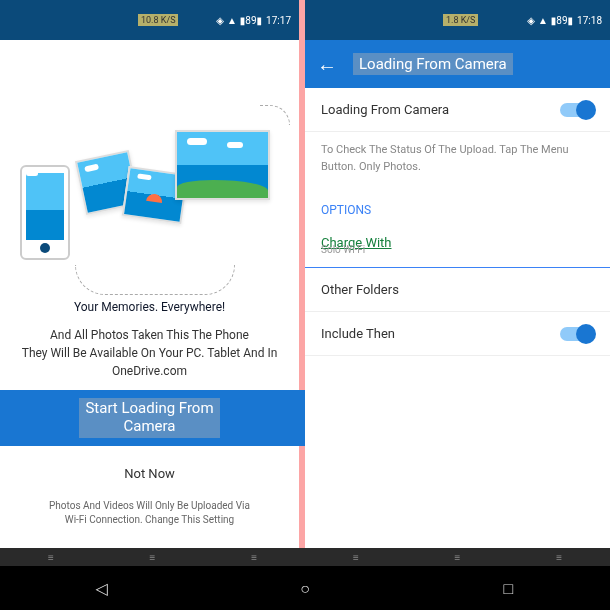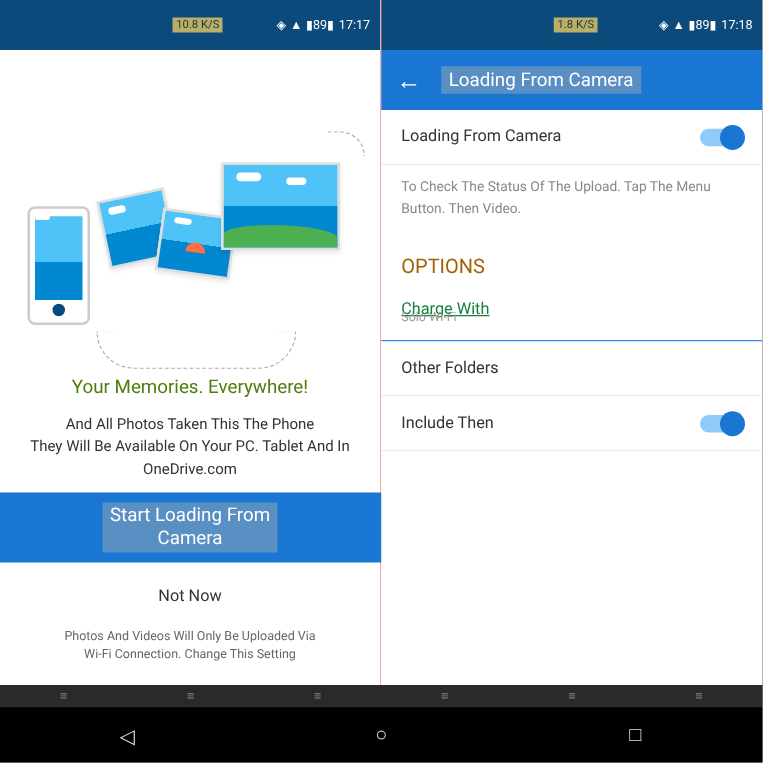--- a/index.html
+++ b/index.html
@@ -1,19 +1,19 @@
 <!DOCTYPE html>
 <html><head>
   <meta charset="utf-8">
   <style>
     * { margin: 0; padding: 0; box-sizing: border-box; }
     body { font-family: -apple-system, Roboto, Arial, sans-serif; background: #000; width: 610px; height: 610px; overflow: hidden; }
     .container { display: flex; width: 610px; height: 548px; background: #fff; }
     .screen { width: 305px; height: 548px; background: #fff; display: flex; flex-direction: column; position: relative; }
-    .screen-left { border-right: 1px solid #fca5a5; }
+    .screen-left { border-right: 6px solid #fca5a5; }
     
     .status-bar { height: 40px; background: #0b4a7a; color: #fff; display: flex; align-items: center; justify-content: flex-end; padding: 0 8px; font-size: 10px; gap: 4px; }
     .status-bar .speed { background: rgba(255,220,100,0.7); color: #333; padding: 1px 3px; font-size: 9px; margin-right: auto; margin-left: 130px; }
     .status-icons { display: flex; gap: 3px; align-items: center; }
     
     .app-bar { height: 48px; background: #1976d2; display: flex; align-items: center; padding: 0 12px; gap: 16px; }
     .back-arrow { color: #fff; font-size: 20px; }
     .app-bar-title { color: #fff; font-size: 15px; background: #5a8fc4; padding: 2px 6px; }
     
     .content-left { flex: 1; display: flex; flex-direction: column; align-items: center; padding: 20px 10px 0; }
@@ -26,35 +26,35 @@
     .phone-btn { width: 10px; height: 10px; border-radius: 50%; background: #0b4a7a; margin: 3px auto 0; }
     .frame1 { left: 70px; top: 55px; width: 55px; height: 55px; transform: rotate(-12deg); }
     .frame2 { left: 115px; top: 70px; width: 60px; height: 50px; transform: rotate(8deg); }
     .frame3 { left: 165px; top: 30px; width: 95px; height: 70px; }
     .arrow-dash { position: absolute; border: 1.5px dashed #aaa; }
     .arrow1 { left: 250px; top: 5px; width: 30px; height: 20px; border-radius: 0 20px 0 0; border-left: none; border-bottom: none; }
     .arrow2 { left: 65px; top: 165px; width: 160px; height: 30px; border-radius: 0 0 50px 50px; border-top: none; }
     .cloud { position: absolute; background: #fff; border-radius: 10px; }
     .umbrella { position: absolute; width: 16px; height: 8px; background: #ff7043; border-radius: 16px 16px 0 0; }
     
-    .memories-title { font-size: 15px; color: #4d7c0f; margin-top: 20px; }
+    .memories-title { font-size: 12px; color: #0f172a; margin-top: 20px; }
     .memories-desc { font-size: 12px; color: #333; text-align: center; margin-top: 12px; line-height: 1.5; padding: 0 8px; }
     
     .start-btn { background: #1976d2; color: #fff; width: 320px; padding: 8px 0; margin-top: 10px; font-size: 15px; text-align: center; }
     .start-btn-inner { background: #5a8fc4; display: inline-block; padding: 1px 6px 3px; line-height: 1.2; }
     
     .not-now { font-size: 13px; color: #333; margin-top: 20px; }
     
     .footer-note { font-size: 10px; color: #666; text-align: center; margin-top: 18px; line-height: 1.4; }
     
     .content-right { flex: 1; display: flex; flex-direction: column; }
     .setting-row { display: flex; align-items: center; justify-content: space-between; padding: 14px 16px; font-size: 13px; color: #333; }
     .setting-row.border { border-bottom: 1px solid #eee; }
     .setting-desc { padding: 10px 16px; font-size: 11px; color: #888; line-height: 1.5; }
-    .section-label { padding: 18px 16px 8px; font-size: 16px; color: #a16207; }
+    .section-label { padding: 18px 16px 8px; font-size: 12px; color: #3b82f6; }
     .setting-sub { padding: 0 16px 12px; font-size: 10px; color: #999; margin-top: -8px; border-bottom: 1px solid #3b82f6; }
     .setting-title { padding: 10px 16px 2px; font-size: 13px; color: #15803d; text-decoration: underline; }
     
     .toggle { width: 34px; height: 14px; border-radius: 7px; position: relative; }
     .toggle-on { background: #90caf9; }
     .toggle-on::after { content: ''; position: absolute; right: -2px; top: -3px; width: 20px; height: 20px; border-radius: 50%; background: #1976d2; }
     .toggle-off { background: #ccc; }
     .toggle-off::after { content: ''; position: absolute; left: -2px; top: -3px; width: 20px; height: 20px; border-radius: 50%; background: #f5f5f5; box-shadow: 0 1px 2px rgba(0,0,0,0.3); }
     
     .nav-bar { height: 44px; background: #000; display: flex; align-items: center; justify-content: space-around; width: 610px; }
@@ -147,21 +147,21 @@
       <span class="back-arrow">←</span>
       <span class="app-bar-title">Loading From Camera</span>
     </div>
 
     <div class="content-right">
       <div class="setting-row border">
         <span>Loading From Camera</span>
         <div class="toggle toggle-on"></div>
       </div>
 
-      <div class="setting-desc">To Check The Status Of The Upload. Tap The Menu Button. Then Video.</div>
+      <div class="setting-desc">To Check The Status Of The Upload. Tap The Menu Button. Only Photos.</div>
 
       <div class="section-label">OPTIONS</div>
 
       <div class="setting-title">Charge With</div>
       <div class="setting-sub">Solo Wi-Fi</div>
 
       <div class="setting-row border">
         <span>Other Folders</span>
       </div>
 

